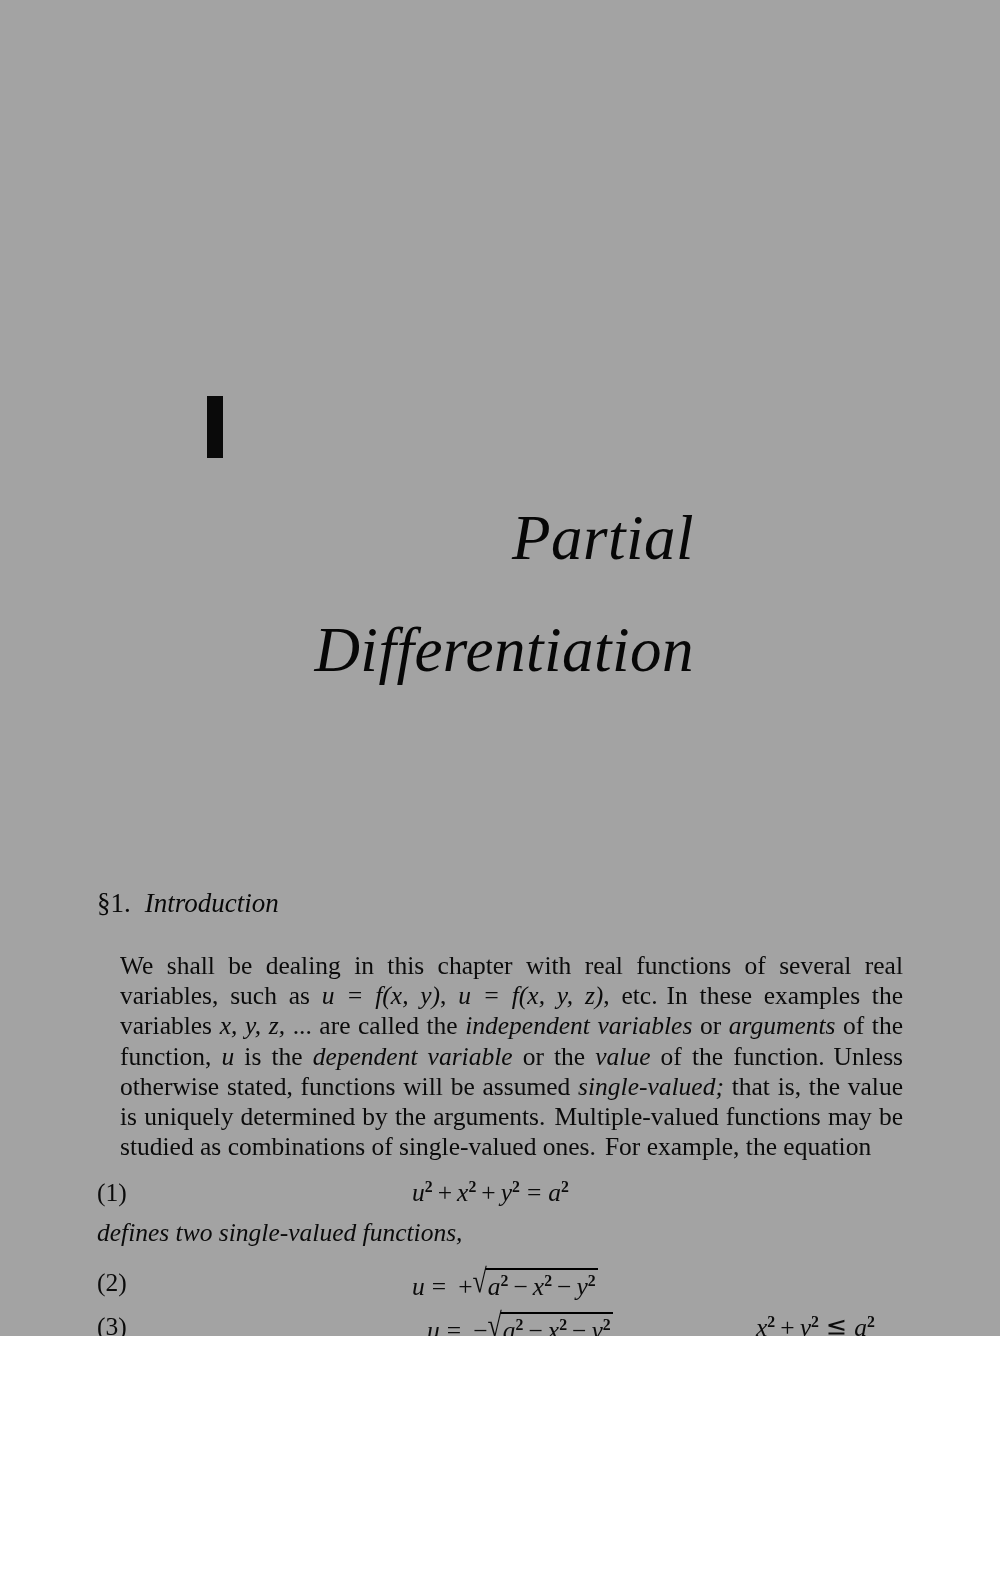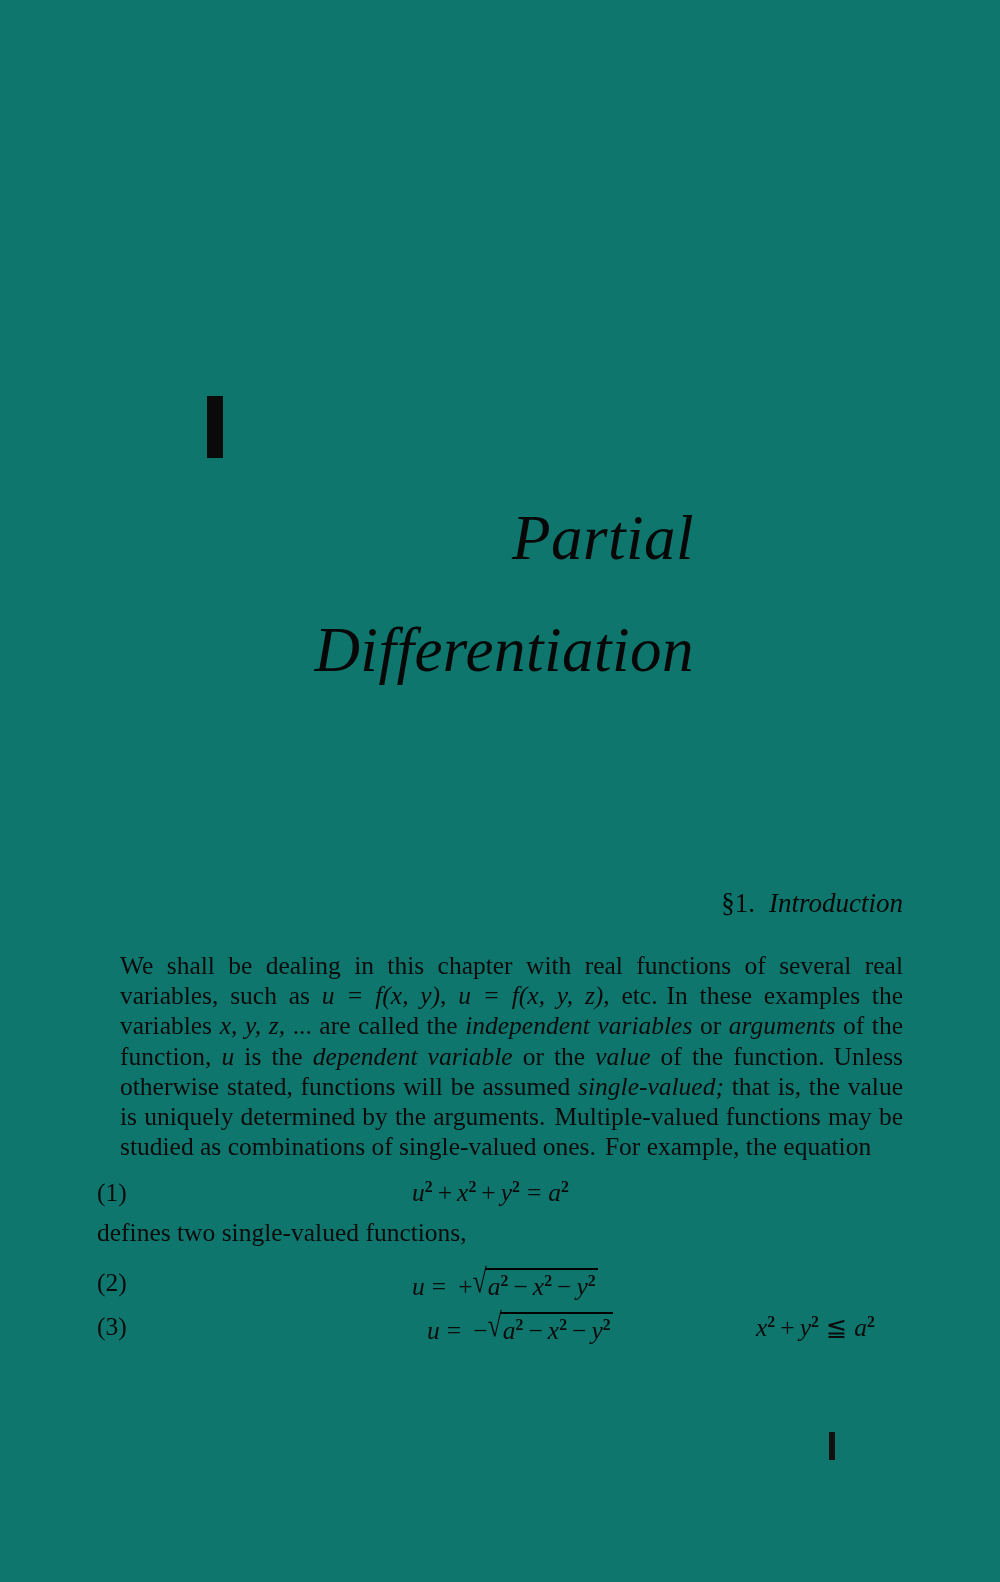--- a/index.html
+++ b/index.html
@@ -8,22 +8,22 @@
     padding: 0;
     background: #ffffff;
   }
   body {
     font-family: "Liberation Serif", "DejaVu Serif", serif;
     color: #000000;
   }
   .page {
     position: relative;
     width: 1000px;
-    height: 1582px;
-    background: #0f766e;
+    height: 1336px;
+    background: #a3a3a3;
     overflow: hidden;
   }
 
   
   .chapter-numeral {
     position: absolute;
     left: 207px;
     top: 396px;
     width: 16px;
     height: 62px;
@@ -47,21 +47,21 @@
     display: block;
     white-space: nowrap;
   }
 
   
   .section-heading {
     position: absolute;
     left: 97px;
     top: 888px;
     width: 806px;
-    text-align: right;
+    text-align: left;
     font-size: 27px;
     color: #080808;
   }
   .section-heading .sec-num {
     font-style: normal;
   }
   .section-heading .sec-title {
     font-style: italic;
     margin-left: 14px;
   }
@@ -78,20 +78,21 @@
     text-justify: inter-word;
     color: #0b0b0b;
   }
   .para {
     margin: 0;
     text-align: justify;
     text-align-last: justify;
   }
   .para.last-natural {
     text-align-last: left;
+    font-style: italic;
   }
   .para.lead {
     text-align-last: left;
     margin-left: 23px;
   }
   i, .mi {
     font-style: italic;
   }
   .gap {
     display: inline-block;

